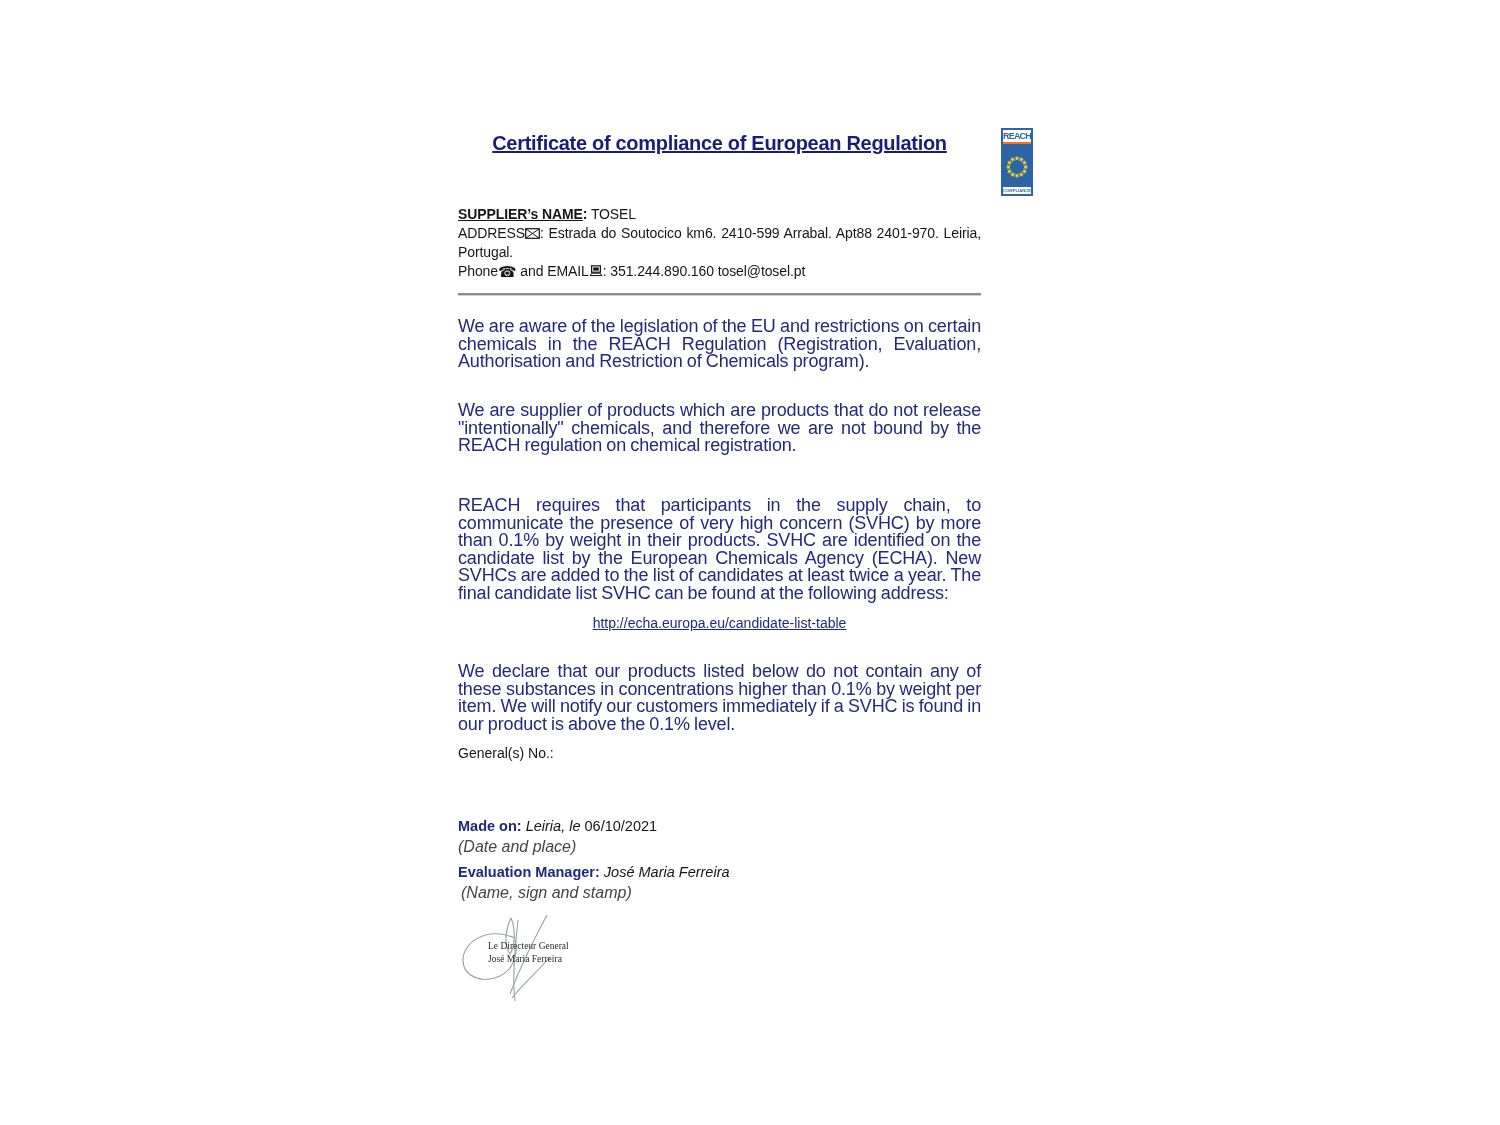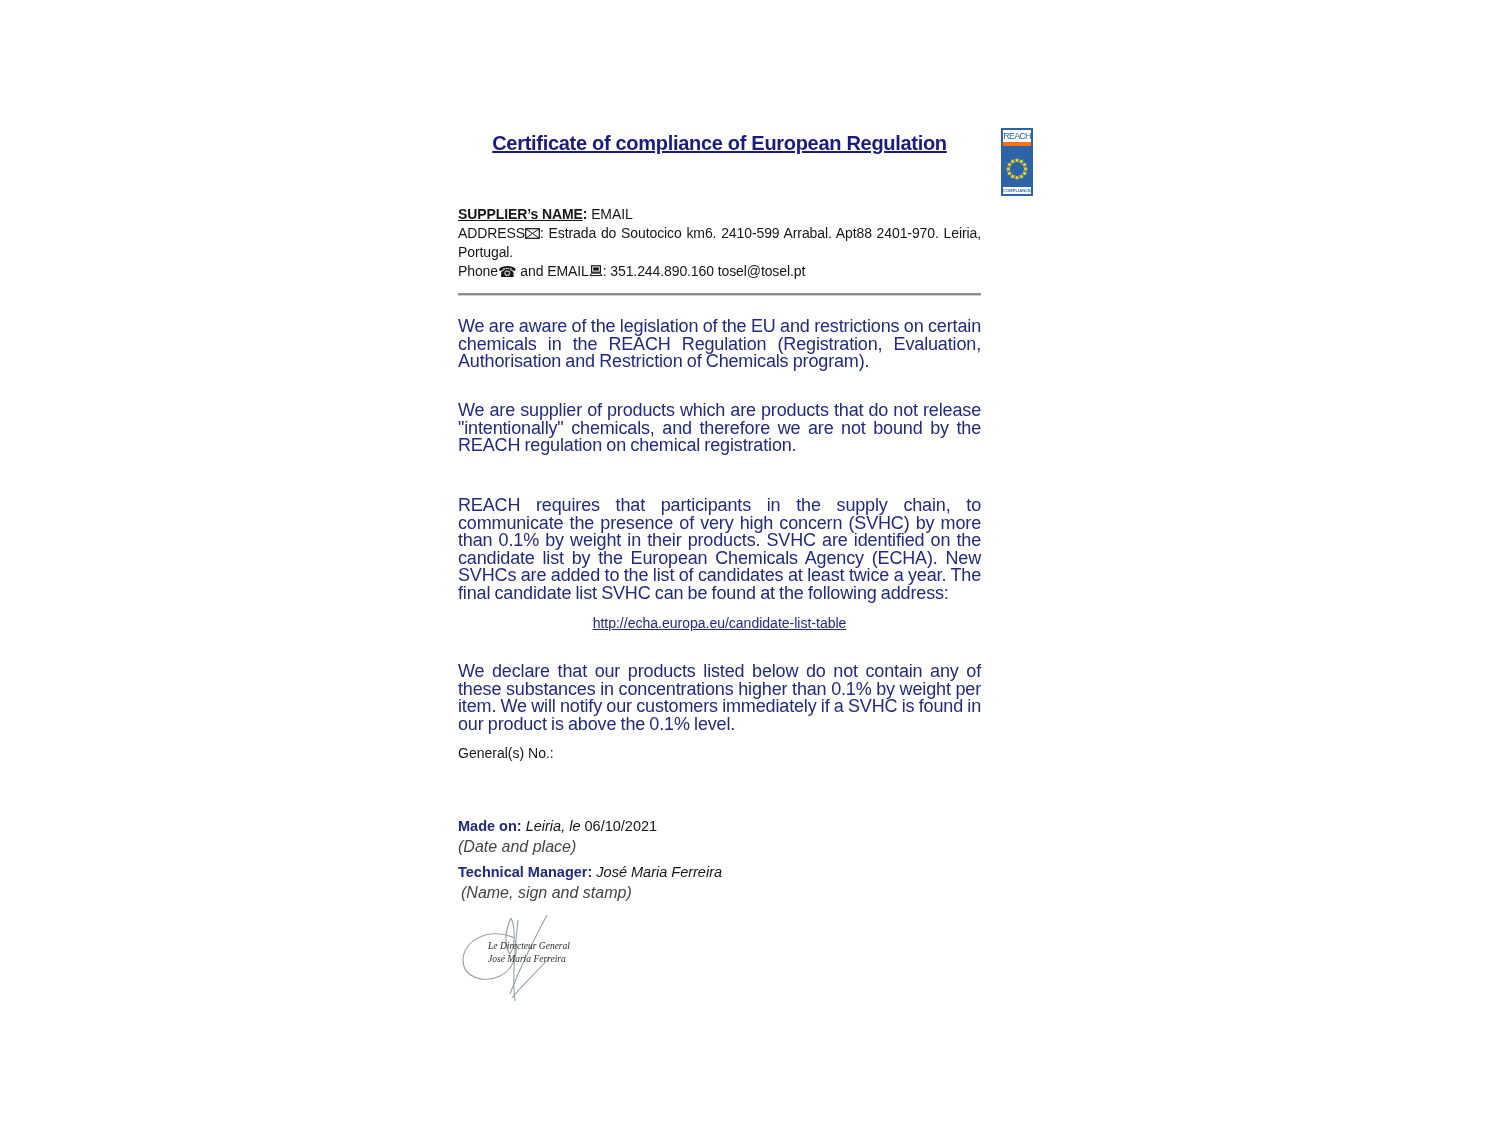--- a/index.html
+++ b/index.html
@@ -12,22 +12,22 @@
 
   
   .doc-title{top:128px;text-align:center;color:#1b1b7e;font-weight:bold;
     font-size:20px;line-height:30px;letter-spacing:-0.3px;}
   .doc-title .t1{text-decoration:underline;white-space:nowrap;}
   .doc-title .t2{white-space:nowrap;}
 
   
   .reach-logo{left:1001px;top:128px;width:32px;height:68px;border:2px solid #2d64a7;
     background:#fff;display:flex;flex-direction:column;box-sizing:border-box;}
-  .logo-top{color:#2d64a7;font-weight:normal;font-size:9px;line-height:12px;
-    text-align:center;letter-spacing:-0.8px;border-bottom:4px solid #f97316;}
+  .logo-top{color:#2d64a7;font-weight:bold;font-size:9px;line-height:12px;
+    text-align:center;letter-spacing:-0.8px;border-bottom:2px solid #f97316;}
   .logo-mid{flex:1;background:#2d64a7;position:relative;}
   .logo-mid svg{position:absolute;left:0;top:0;}
   .logo-bottom{color:#2d64a7;font-weight:bold;font-size:4px;line-height:7px;
     text-align:center;border-top:1px solid #2d64a7;letter-spacing:0.1px;}
 
   
   .supplier{top:205px;font-size:14px;line-height:18.5px;color:#161616;
     text-align:justify;letter-spacing:-0.1px;}
   .supplier p{margin:0;}
   .b{font-weight:bold;}
@@ -55,21 +55,21 @@
   .note{font-size:16px;font-style:italic;color:#444444;}
   .date-note{top:838px;}
   .manager{top:864px;font-size:14.5px;color:#161616;}
   .manager-note{top:884px;padding-left:3px;}
 
   
   .signature{left:455px;top:898px;width:180px;height:115px;}
   .signature svg{position:absolute;left:0;top:0;}
   .sig-text{position:absolute;left:33px;top:42px;width:130px;
     font-family:"Liberation Serif",serif;font-size:9.5px;line-height:13px;
-    color:#2a2a2a;white-space:nowrap;font-style:italic;}
+    color:#2a2a2a;white-space:nowrap;}
 </style>
 </head>
 <body>
 
 <div class="page">
 
   <div class="col doc-title">
     <div class="t1">Certificate of compliance of European Regulation</div>
   </div>
 
@@ -92,21 +92,21 @@
           <use href="#star" transform="rotate(270)"></use>
           <use href="#star" transform="rotate(300)"></use>
           <use href="#star" transform="rotate(330)"></use>
         </g>
       </svg>
     </div>
     <div class="logo-bottom">COMPLIANCE</div>
   </div>
 
   <div class="col supplier">
-    <p><span class="b u">SUPPLIER’s NAME</span><span class="b">:</span><span> EMAIL</span></p>
+    <p><span class="b u">SUPPLIER’s NAME</span><span class="b">:</span><span> TOSEL</span></p>
     <p><span>ADDRESS</span><span class="inline-icon"><svg width="15" height="11" viewBox="0 0 15 11">
             <rect x="0.7" y="0.7" width="13.6" height="9.6" fill="none" stroke="#161616" stroke-width="1.2"></rect>
             <path d="M1,1 L14,10 M14,1 L1,10" stroke="#161616" stroke-width="1" fill="none"></path>
           </svg></span><span>: Estrada do Soutocico km6. 2410-599 Arrabal. Apt88 2401-970. Leiria, Portugal.</span></p>
     <p><span>Phone</span><span class="phone-glyph">☎</span><span> and EMAIL</span><span class="inline-icon"><svg width="14" height="12" viewBox="0 0 14 12">
             <rect x="2.6" y="0.8" width="8.8" height="6.4" fill="none" stroke="#161616" stroke-width="1.2"></rect>
             <rect x="4.2" y="2.4" width="5.6" height="3.2" fill="#161616"></rect>
             <path d="M1,10.6 L13,10.6 L11.2,8.2 L2.8,8.2 Z" fill="none" stroke="#161616" stroke-width="1"></path>
           </svg></span><span>: 351.244.890.160 tosel@tosel.pt</span></p>
   </div>
@@ -121,21 +121,21 @@
     <a class="doc-link">http://echa.europa.eu/candidate-list-table</a>
   </div>
 
   <p class="para p4">We declare that our products listed below do not contain any of these substances in concentrations higher than 0.1% by weight per item. We will notify our customers immediately if a SVHC is found in our product is above the 0.1% level.</p>
 
   <div class="col article">General(s) No.:</div>
 
   <div class="col madeon"><span class="navy-b">Made on:</span><span class="it"> Leiria, le </span><span>06/10/2021</span></div>
   <div class="col note date-note">(Date and place)</div>
 
-  <div class="col manager"><span class="navy-b">Technical Manager:</span><span class="it"> José Maria Ferreira</span></div>
+  <div class="col manager"><span class="navy-b">Evaluation Manager:</span><span class="it"> José Maria Ferreira</span></div>
   <div class="col note manager-note">(Name, sign and stamp)</div>
 
   <div class="abs signature">
     <svg width="180" height="115" viewBox="0 0 180 115">
       <g fill="none" stroke="#9aa0a6" stroke-width="1.1">
         <path d="M60,40 C30,28 8,45 8,62 C8,79 28,86 45,78 C58,72 64,56 60,42"></path>
         <path d="M56,20 C50,32 49,48 55,56 C61,47 60,29 56,20"></path>
         <path d="M92,17 C77,45 63,75 55,96"></path>
         <path d="M95,59 C81,75 66,88 57,100"></path>
         <path d="M63,22 C60,50 57,80 60,103"></path>

